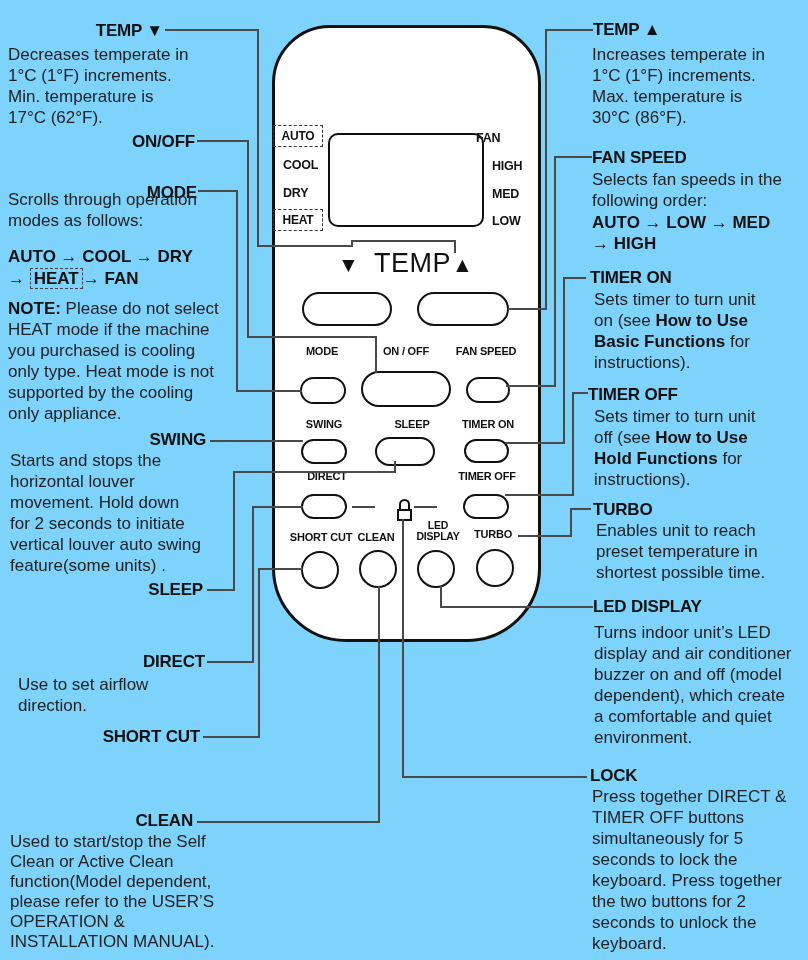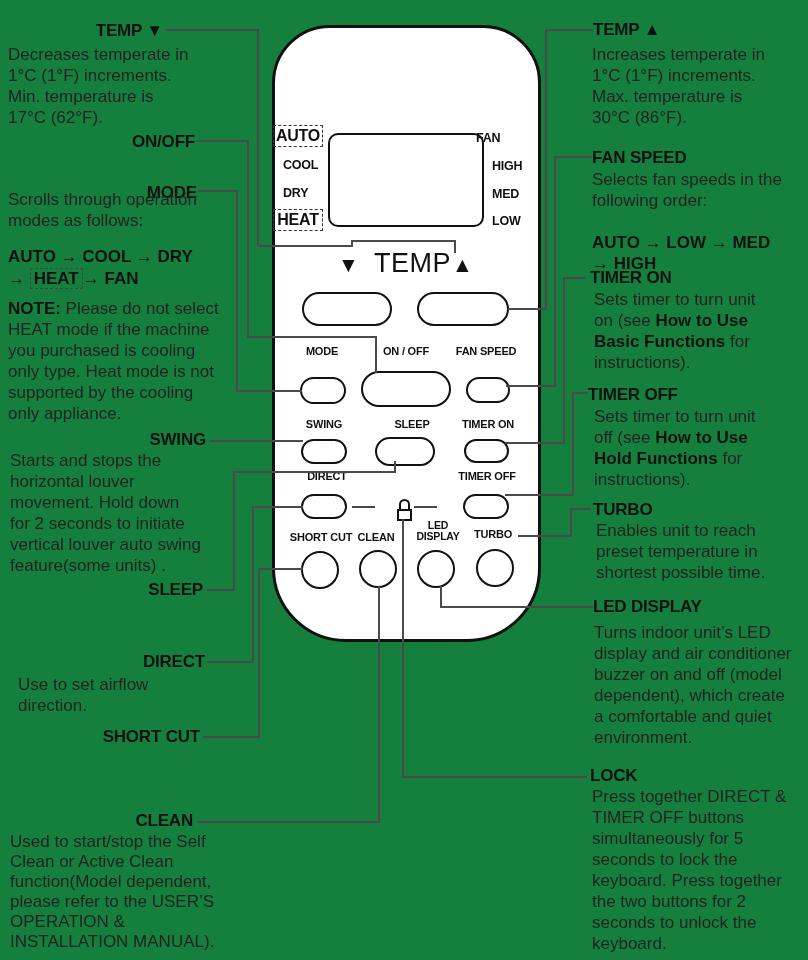--- a/index.html
+++ b/index.html
@@ -1,28 +1,28 @@
 <!DOCTYPE html>
 <html><head>
 <meta charset="utf-8">
 <style>
   html,body{margin:0;padding:0;background:#fff;}
-  #canvas{position:relative;width:808px;height:960px;background:#15803d;overflow:hidden;
+  #canvas{position:relative;width:808px;height:960px;background:#7dd3fc;overflow:hidden;
           font-family:"Liberation Sans","DejaVu Sans",sans-serif;color:#1a1a1a;}
   .h{position:absolute;font-size:17px;font-weight:bold;letter-spacing:-0.2px;white-space:nowrap;color:#111;}
   .h.r{text-align:right;}
   .body{position:absolute;font-size:17px;line-height:21px;white-space:pre-line;color:#222;}
   .b{font-weight:bold;color:#111;}
   .ln{position:absolute;background:#4a4a4a;}
   .remote{position:absolute;left:272px;top:25px;width:263px;height:611px;
           border:3px solid #111;border-radius:58px 58px 74px 74px;background:#fff;}
   .lcd{position:absolute;left:328px;top:133px;width:152px;height:90px;
        border:2.5px solid #111;border-radius:10px;background:#fff;}
   .modelbl{position:absolute;font-size:12.5px;font-weight:bold;letter-spacing:-0.2px;color:#111;}
-  .modebox{position:absolute;border:1.6px dashed #333;text-align:center;font-size:16px;font-weight:bold;
+  .modebox{position:absolute;border:1.6px dashed #333;text-align:center;font-size:12px;font-weight:bold;
            letter-spacing:-0.2px;line-height:20px;color:#111;}
   .pill{position:absolute;border:2.5px solid #111;border-radius:20px;background:#fff;}
   .circle{position:absolute;width:34px;height:34px;border:2.5px solid #111;border-radius:50%;background:#fff;}
   .btnlbl{position:absolute;font-size:11px;font-weight:bold;letter-spacing:-0.2px;text-align:center;
           white-space:pre-line;line-height:11px;color:#111;}
   .tempword{position:absolute;font-size:27px;letter-spacing:0.5px;color:#111;}
   .tri{position:absolute;font-size:21px;color:#111;}
   .heatbox{border:1.5px dashed #444;padding:0 3px;display:inline-block;line-height:19px;}
   .lockicon{position:absolute;left:397px;top:499px;width:15px;height:20px;}
   .lockicon .sh{width:7px;height:8px;border:2px solid #111;border-bottom:none;border-radius:6px 6px 0 0;margin:0 auto;}
@@ -79,21 +79,21 @@
 
   <div class="h" style="left:593px;top:20px;"><span>TEMP</span> <span>▲</span></div>
   <div class="body" style="left:592px;top:44px;width:216px;">Increases temperate in
 1°C (1°F) increments.
 Max. temperature is
 30°C (86°F).</div>
 
   <div class="h" style="left:592px;top:148px;">FAN SPEED</div>
   <div class="body" style="left:592px;top:169px;width:216px;">Selects fan speeds in the
 following order:</div>
-  <div class="body b" style="left:592px;top:212px;width:216px;margin-top:20px;">AUTO → LOW → MED
+  <div class="body b" style="left:592px;top:212px;width:216px;">AUTO → LOW → MED
 → HIGH</div>
 
   <div class="h" style="left:590px;top:268px;">TIMER ON</div>
   <div class="body" style="left:594px;top:289px;width:216px;"><span>Sets timer to turn unit
 on (see </span><span class="b">How to Use
 Basic Functions</span><span> for
 instructions).</span></div>
 
   <div class="h" style="left:588px;top:385px;">TIMER OFF</div>
   <div class="body" style="left:594px;top:406px;width:216px;"><span>Sets timer to turn unit

